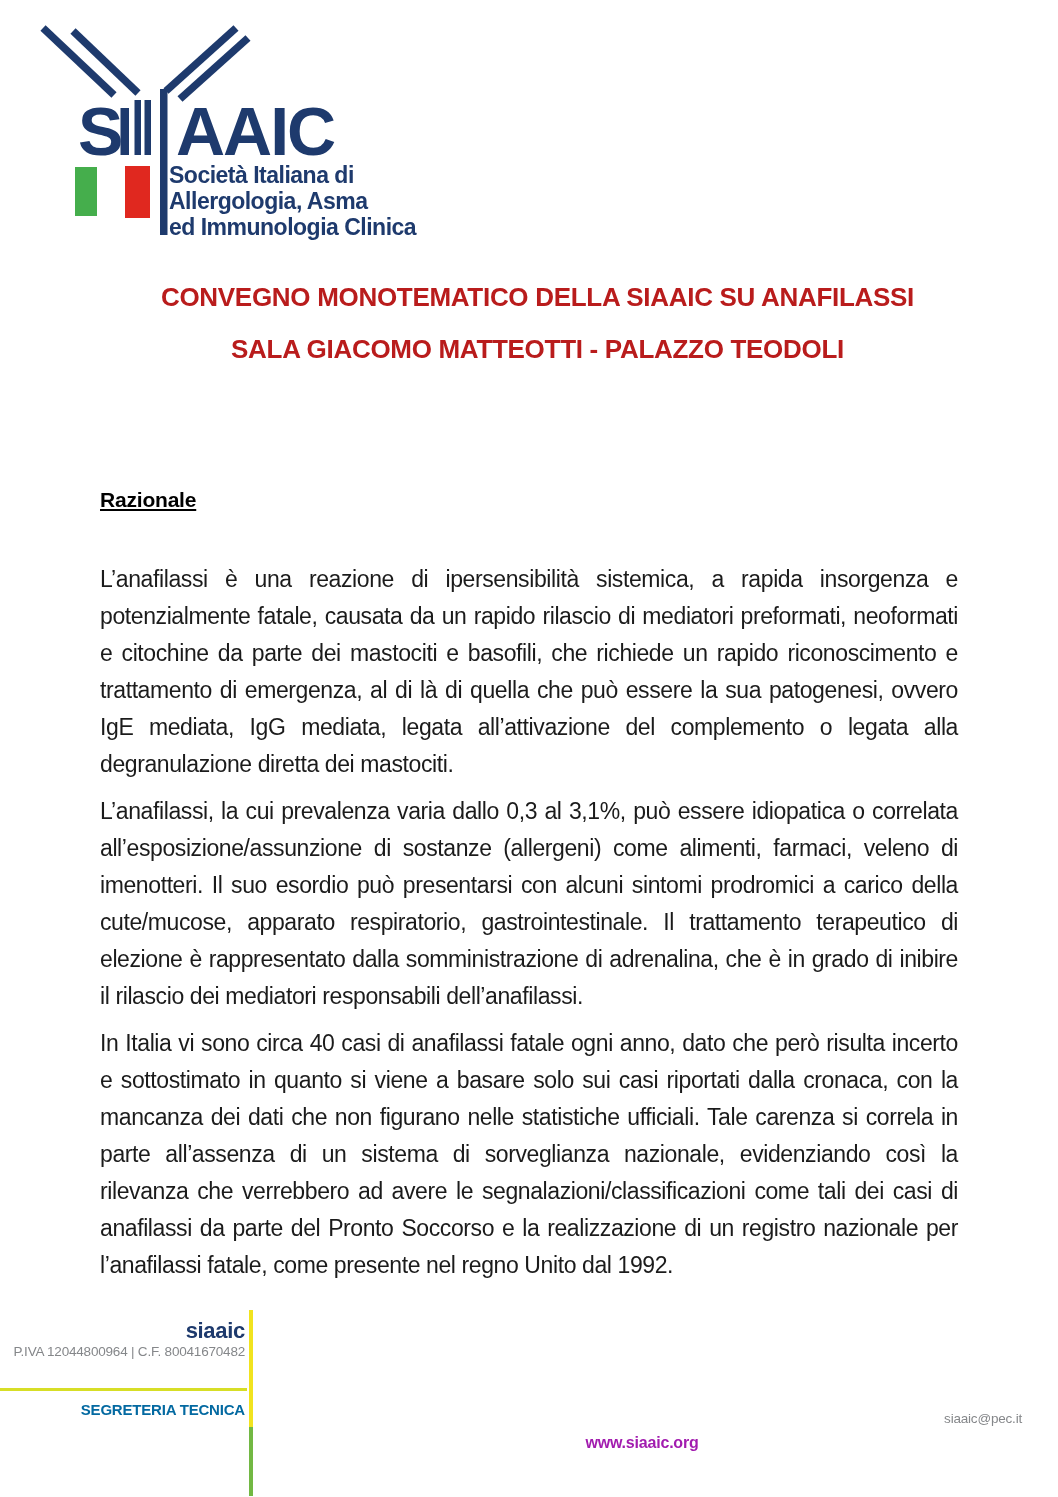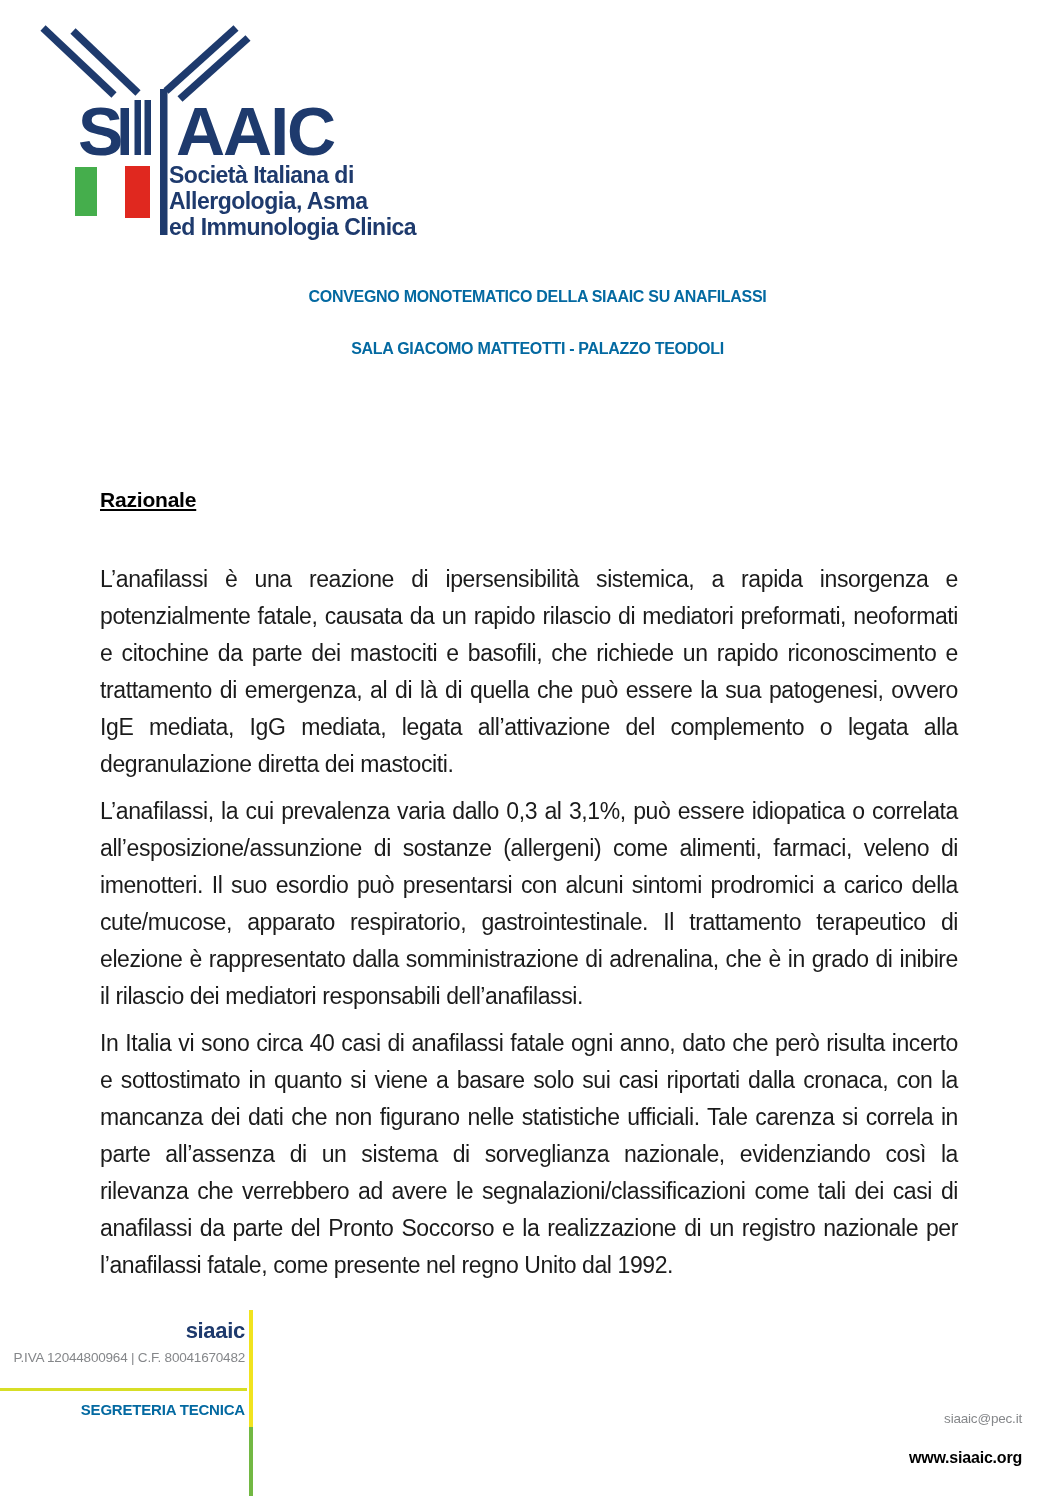--- a/index.html
+++ b/index.html
@@ -11,22 +11,22 @@
     color:#1b1b1b;
     overflow:hidden;
   }
 
   
   .logo { position:absolute; left:30px; top:25px; width:400px; height:222px; }
 
   
   .titles { position:absolute; top:283px; left:0; right:0; text-align:center; }
   .t-line {
-    font-size:16px; font-weight:bold; line-height:28px;
-    margin:0 0 24px 0; letter-spacing:-0.3px; color:#0369a1;padding-left:17px;
+    font-size:26px; font-weight:bold; line-height:28px;
+    margin:0 0 24px 0; letter-spacing:-0.3px; color:#b91c1c;padding-left:17px;
   }
 
   
   .section-heading {
     position:absolute; left:100px; top:488px;
     font-size:21px; font-weight:bold; text-decoration:underline;
     letter-spacing:-0.2px; color:#000;
   }
 
   
@@ -38,21 +38,21 @@
   .content p { margin:0 0 10px 0; }
 
   
   .footer-left {
     position:absolute; left:0; top:1318px; width:245px; text-align:right;
   }
   .brand {
     font-size:22px; font-weight:bold; color:#1e3a6d; letter-spacing:-0.3px;
   }
   .fiscal {
-    font-size:13.5px; color:#85878a; margin-top:6px;
+    font-size:13.5px; color:#85878a; 
     white-space:nowrap; letter-spacing:-0.2px;
   }
   .hline {
     position:absolute; left:0; top:1388px; width:247px; height:3px;
     background:#d7de26;
   }
   .secretariat-label {
     position:absolute; left:0; top:1401px; width:245px; text-align:right;
     font-size:15px; font-weight:bold; color:#0369a1; letter-spacing:-0.2px;
   }
@@ -60,22 +60,22 @@
     position:absolute; left:249px; top:1310px; width:4px; height:186px;
     background:linear-gradient(to bottom, #f1e31f 0%, #f1e31f 63%, #72b843 63%, #72b843 100%);
   }
   .footer-right {
     position:absolute; left:262px; top:1401px; width:760px; color:#85878a;
   }
   .fr-line1 { font-size:13px; white-space:nowrap; letter-spacing:-0.25px; }
   .fr-line1 .company { font-weight:bold; }
   .fr-pec { text-align:right; font-size:13.5px; margin-top:10px; letter-spacing:-0.2px; }
   .fr-web {
-    text-align:right; font-size:16px; font-weight:bold; color:#000000;
-    margin-top:23px; letter-spacing:-0.2px;
+    text-align:center; font-size:16px; font-weight:bold; color:#a21caf;
+    margin-top:8px; letter-spacing:-0.2px;
   }
 </style>
 </head>
 <body>
 
 <div class="logo">
   <svg viewBox="0 0 400 222" width="400" height="222">
     <g stroke="#1e3a6d" stroke-width="7.5" stroke-linecap="butt">
 
       <line x1="13" y1="3" x2="84" y2="70"></line>

